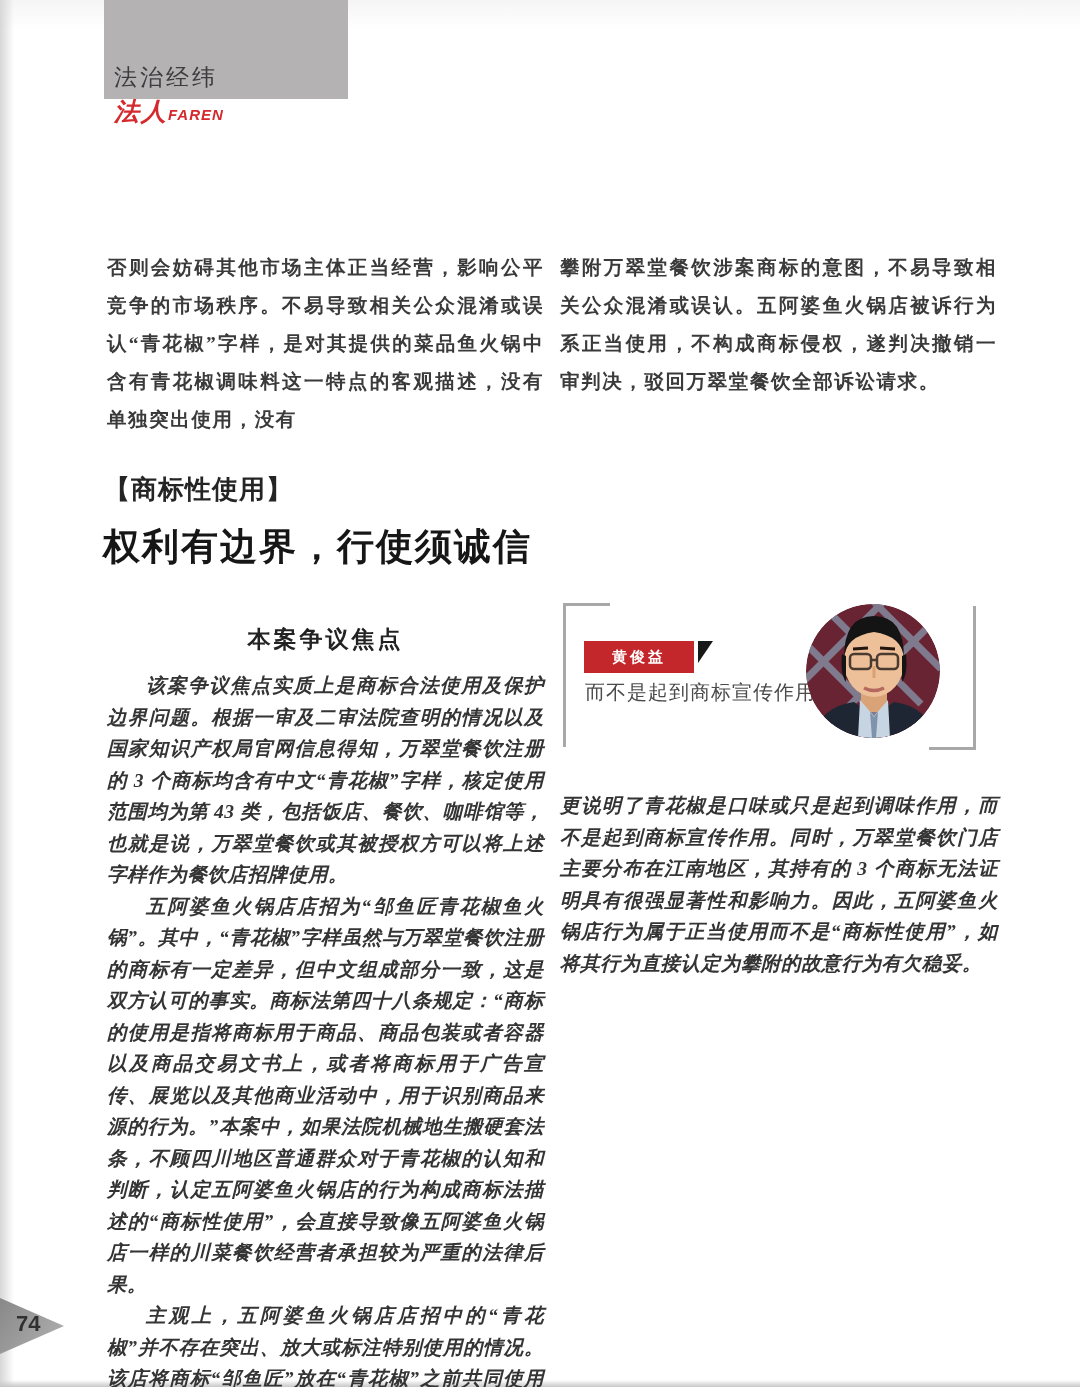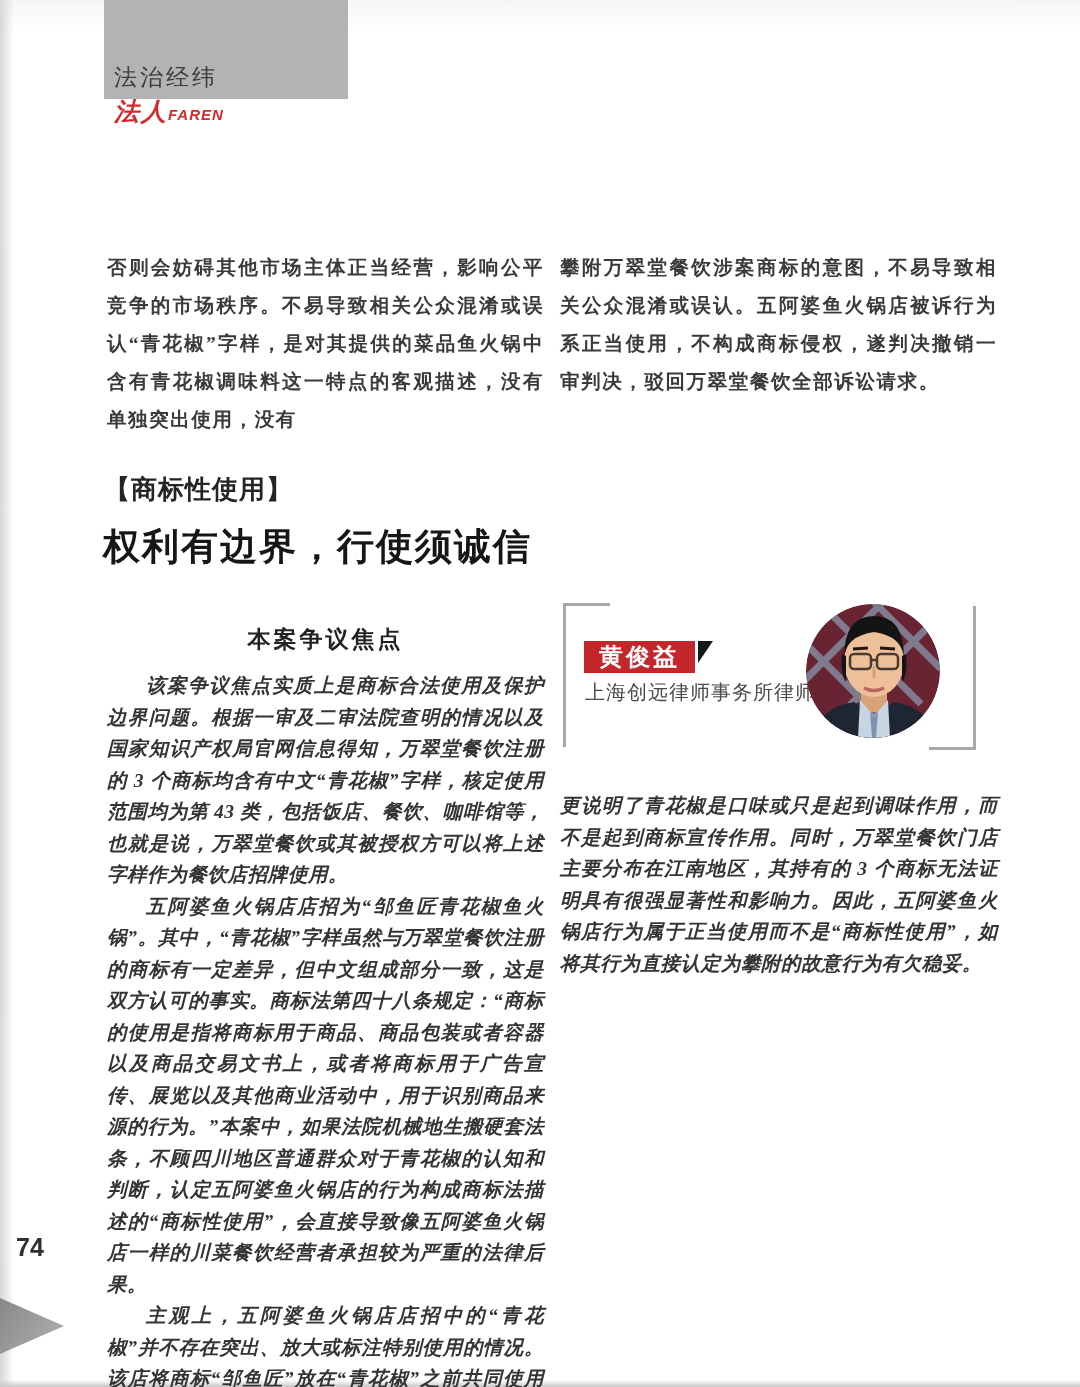--- a/index.html
+++ b/index.html
@@ -35,23 +35,23 @@
   
   .tag{left:104px;top:472px;font-family:"Liberation Sans","DejaVu Sans",sans-serif;
     font-size:26px;font-weight:bold;color:#242424;letter-spacing:1px;}
   .big-title{left:103px;top:502px;font-family:"Liberation Sans","DejaVu Sans",sans-serif;
     font-size:37px;font-weight:bold;color:#161616;letter-spacing:2px;margin-top:20px;}
 
   
   .bracket{border-color:#a8a8a8;border-style:solid;border-width:0;}
   .bracket-tl{left:563px;top:603px;width:44px;height:141px;border-left-width:3px;border-top-width:3px;}
   .bracket-br{left:929px;top:606px;width:44px;height:141px;border-right-width:3px;border-bottom-width:3px;}
-  .badge{left:584px;top:641px;height:32px;line-height:32px;padding:0 15px;
+  .badge{left:584px;top:641px;height:32px;line-height:32px;padding:0 28px;
     background:#c4272b;color:#ffffff;font-family:"Liberation Sans","DejaVu Sans",sans-serif;
-    font-size:24px;font-weight:bold;letter-spacing:3px;}
+    font-size:15px;font-weight:bold;letter-spacing:3px;}
   .badge-tail{left:698px;top:641px;width:0;height:0;
     border-top:22px solid #181818;border-right:15px solid transparent;}
   .affiliation{left:585px;top:679px;font-family:"Liberation Sans","DejaVu Sans",sans-serif;
     font-size:20px;color:#4b4b4b;letter-spacing:1px;}
   .photo{left:806px;top:604px;width:134px;height:134px;border-radius:50%;overflow:hidden;}
   .photo svg{display:block;width:100%;height:100%;}
 
   
   .focus-title{left:107px;top:624px;width:437px;text-align:center;
     font-size:23px;font-weight:bold;color:#222222;letter-spacing:3px;}
@@ -61,22 +61,22 @@
     color:#343434;font-style:italic;}
   .kai p{margin:0;text-indent:2em;font-weight:bold;}
   .kai p.no-indent{text-indent:0;}
   .kai-left{left:107px;top:670px;width:437px;}
   .kai-right{left:560px;top:790px;width:438px;}
 
   
   .marker{left:0;top:1298px;width:64px;height:56px;
     background:linear-gradient(125deg,#888888,#b2b2b2);
     -webkit-clip-path:polygon(0 0,100% 50%,0 100%);clip-path:polygon(0 0,100% 50%,0 100%);}
-  .page-num{left:16px;top:1233px;font-family:"Liberation Sans","DejaVu Sans",sans-serif;
-    font-size:25px;font-weight:bold;color:#303030;}
+  .page-num{left:16px;top:1311px;font-family:"Liberation Sans","DejaVu Sans",sans-serif;
+    font-size:22px;font-weight:bold;color:#303030;}
 </style>
 </head>
 <body>
 
 <div class="page"></div>
 <div class="edge-left abs"></div>
 <div class="edge-bottom abs"></div>
 
 <div class="masthead abs">
   <div class="section">法治经纬</div>
@@ -88,21 +88,21 @@
 <div class="intro intro-left abs">否则会妨碍其他市场主体正当经营，影响公平竞争的市场秩序。不易导致相关公众混淆或误认“青花椒”字样，是对其提供的菜品鱼火锅中含有青花椒调味料这一特点的客观描述，没有单独突出使用，没有</div>
 <div class="intro intro-right abs">攀附万翠堂餐饮涉案商标的意图，不易导致相关公众混淆或误认。五阿婆鱼火锅店被诉行为系正当使用，不构成商标侵权，遂判决撤销一审判决，驳回万翠堂餐饮全部诉讼请求。</div>
 
 <div class="tag abs">【商标性使用】</div>
 <div class="big-title abs">权利有边界，行使须诚信</div>
 
 <div class="bracket bracket-tl abs"></div>
 <div class="bracket bracket-br abs"></div>
 <div class="badge abs">黄俊益</div>
 <div class="badge-tail abs"></div>
-<div class="affiliation abs">上海创远律师事务所律师</div>
+<div class="affiliation abs">而不是起到商标宣传作用</div>
 
 <div class="photo abs">
   <svg viewBox="0 0 134 134">
     <defs>
         <clipPath id="pc">
           <circle cx="67" cy="67" r="67"></circle>
         </clipPath>
       </defs>
     <g clip-path="url(#pc)">
       <rect width="134" height="134" fill="#6d2634"></rect>

